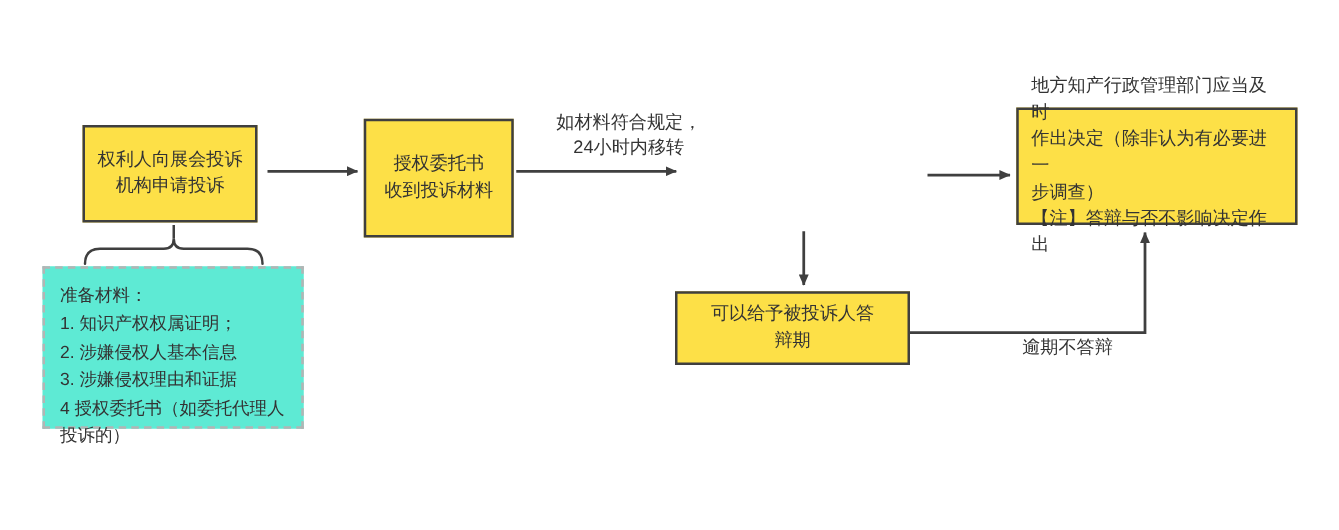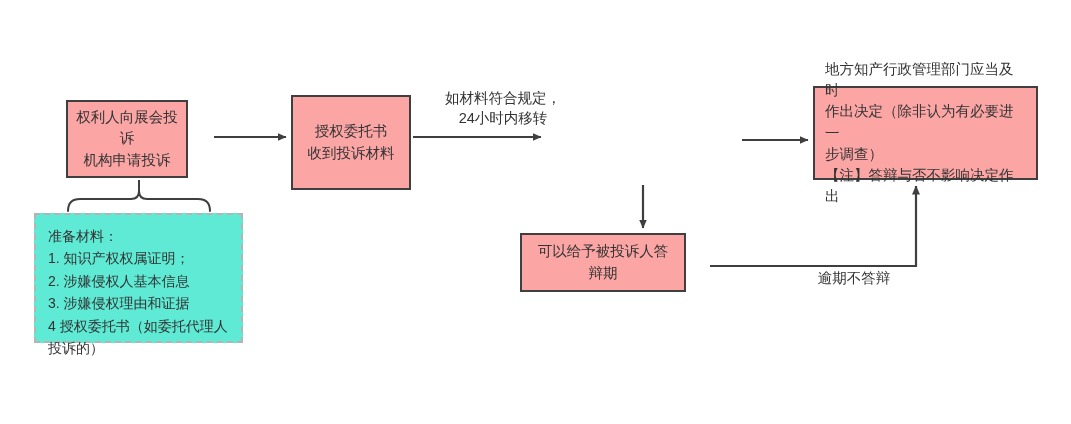--- a/index.html
+++ b/index.html
@@ -14,21 +14,21 @@
     position: relative;
     width: 1071px;
     height: 424px;
     background: #ffffff;
     overflow: hidden;
   }
   .node {
     position: absolute;
     box-sizing: border-box;
     border: 2px solid #3f3f3f;
-    background: #fca5a5;
+    background: #fde047;
     color: #333333;
     font-size: 14.5px;
     line-height: 1.45;
     display: flex;
     align-items: center;
     justify-content: center;
     text-align: center;
     padding: 4px 8px;
     white-space: pre-line;
   }
@@ -87,33 +87,33 @@
     <line x1="742" y1="140" x2="808" y2="140" stroke="#3f3f3f" stroke-width="2.2" marker-end="url(#arrowhead)"></line>
 
     <line x1="643" y1="185" x2="643" y2="228" stroke="#3f3f3f" stroke-width="2.2" marker-end="url(#arrowhead)"></line>
 
     <polyline points="710,266 916,266 916,186" fill="none" stroke="#3f3f3f" stroke-width="2.2" marker-end="url(#arrowhead)"></polyline>
 
     <path d="M 68,211 Q 68,199 80,199 L 131,199 Q 139,199 139,191 Q 139,199 147,199 L 198,199 Q 210,199 210,211" fill="none" stroke="#3f3f3f" stroke-width="2" stroke-linecap="round"></path>
     <line x1="139" y1="180" x2="139" y2="191" stroke="#3f3f3f" stroke-width="2"></line>
   </svg>
 
-  <div class="node" style="left:66px; top:100px; width:122px; height:78px;">权利人向展会投诉
+  <div class="node" style="left:66px; top:100px; width:140px; height:78px;">权利人向展会投诉
 机构申请投诉</div>
 
   <div class="node" style="left:291px; top:95px; width:120px; height:95px;">授权委托书
 收到投诉材料</div>
 
 
   <div class="node left-align" style="left:813px; top:86px; width:225px; height:94px;">地方知产行政管理部门应当及时
 作出决定（除非认为有必要进一
 步调查）
 【注】答辩与否不影响决定作出</div>
 
-  <div class="node" style="left:520px; top:233px; width:166px; height:59px;">可以给予被投诉人答
+  <div class="node" style="left:540px; top:233px; width:188px; height:59px;">可以给予被投诉人答
 辩期</div>
 
   <div class="note-box" style="left:34px; top:213px; width:209px; height:130px;">准备材料：
 1. 知识产权权属证明；
 2. 涉嫌侵权人基本信息
 3. 涉嫌侵权理由和证据
 4 授权委托书（如委托代理人
 投诉的）</div>
 
   <div class="edge-label" style="left:416px; top:88px; width:128px;">如材料符合规定，

